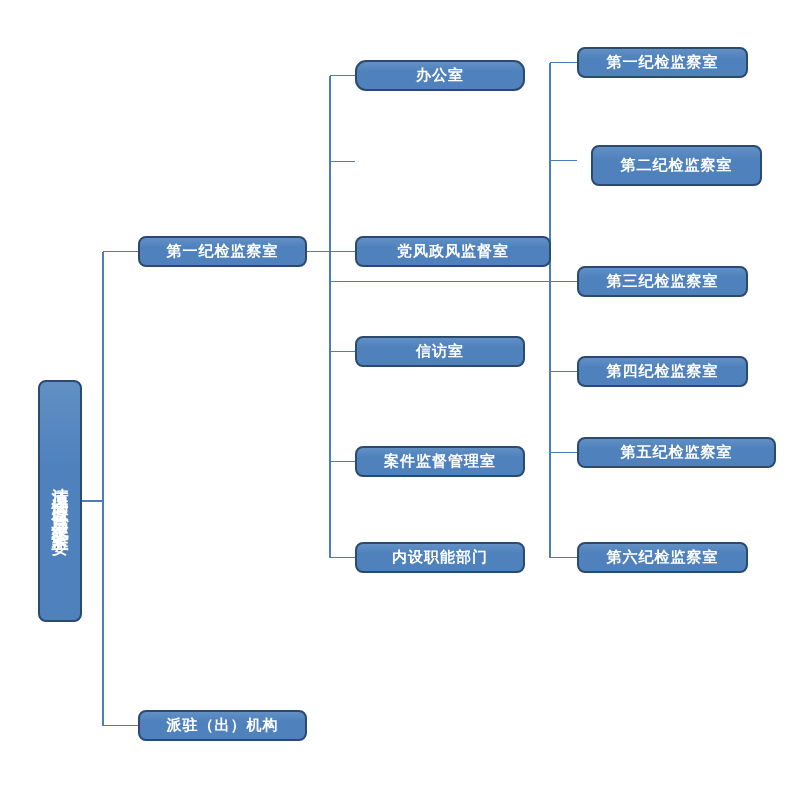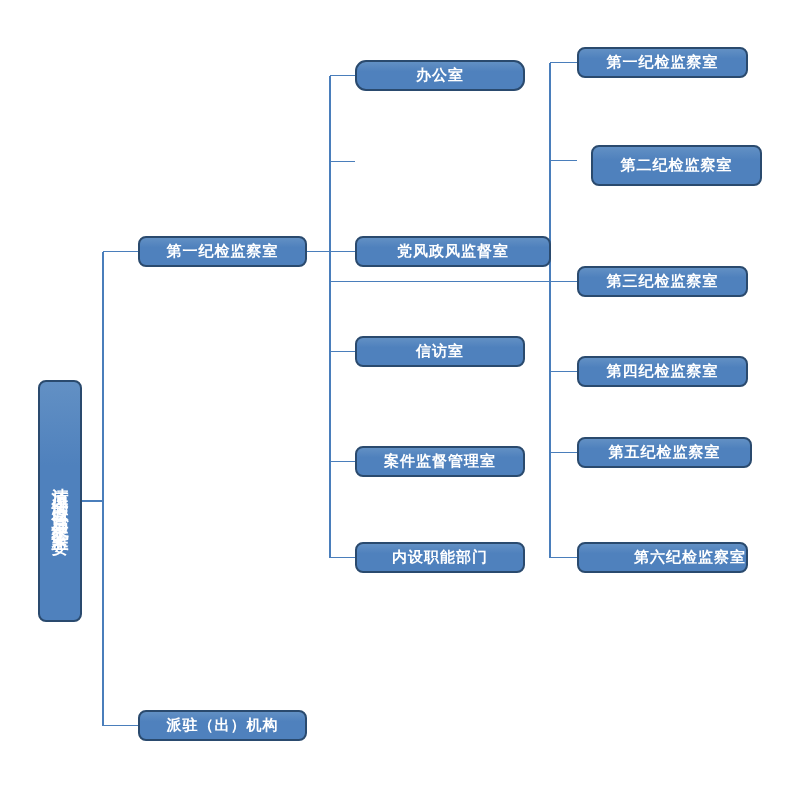--- a/index.html
+++ b/index.html
@@ -114,20 +114,20 @@
   </div>
   <div class="node" style="left:557px; top:145px; width:171px; height:41px;margin-left:34px;">
     <span class="label">第二纪检监察室</span>
   </div>
   <div class="node" style="left:577px; top:266px; width:171px; height:31px;justify-content:center;">
     <span class="label">第三纪检监察室</span>
   </div>
   <div class="node" style="left:577px; top:356px; width:171px; height:31px;">
     <span class="label">第四纪检监察室</span>
   </div>
-  <div class="node" style="left:577px; top:437px; width:175px; height:31px;">
+  <div class="node" style="left:577px; top:437px; width:199px; height:31px;">
     <span class="label">第五纪检监察室</span>
   </div>
-  <div class="node" style="left:577px; top:542px; width:171px; height:31px;justify-content:flex-end;">
+  <div class="node" style="left:577px; top:542px; width:171px; height:31px;">
     <span class="label">第六纪检监察室</span>
   </div>
 
 </div>
 
 </body></html>

